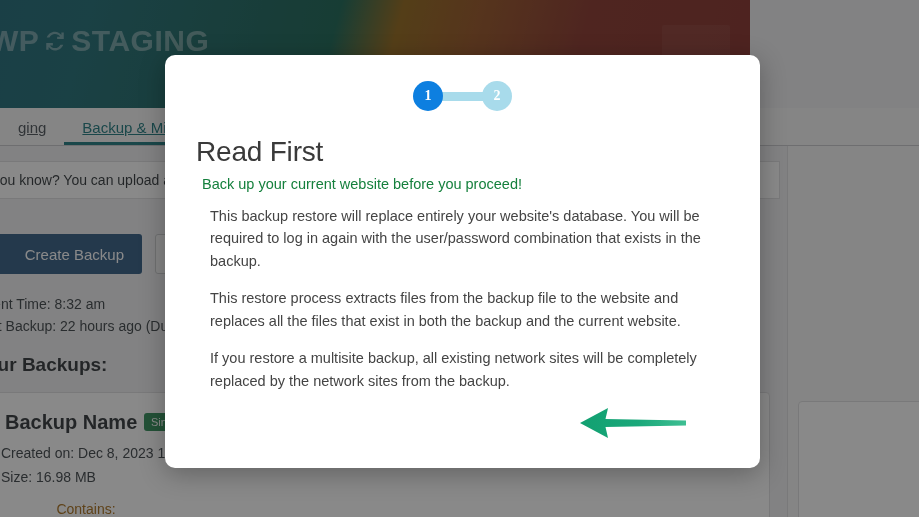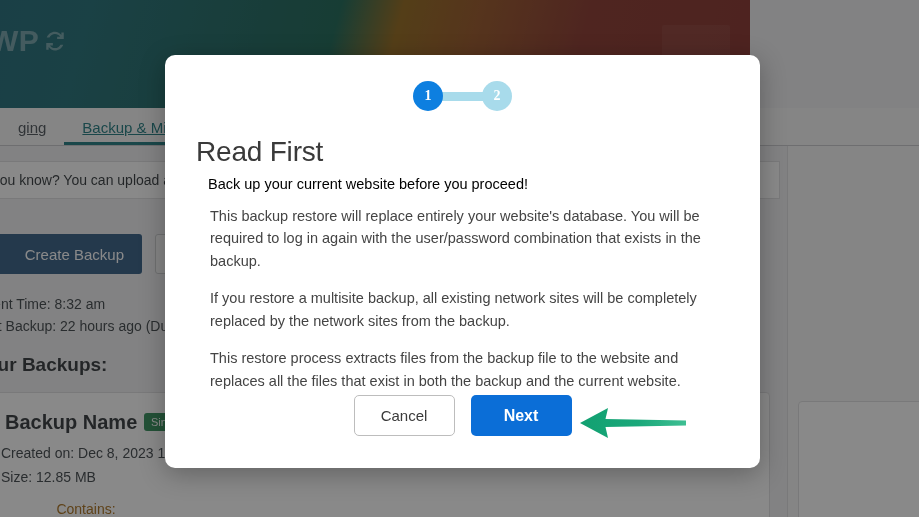--- a/index.html
+++ b/index.html
@@ -308,24 +308,24 @@
     left: 31px;
     top: 81px;
     font-size: 28px;
     font-weight: normal;
     color: #3a3a3a;
     letter-spacing: -0.2px;
   }
 
   .modal-lead {
     position: absolute;
-    left: 43px;
+    left: 37px;
     top: 121px;
     font-size: 14.5px;
-    color: #000000;
+    color: #15803d;
   }
 
   .modal-body {
     position: absolute;
     left: 31px;
     top: 150px;
     width: 520px;
     margin-left: 14px;
   }
   .modal-body p {
@@ -384,20 +384,21 @@
 
   <div class="wp-header">
     <div class="logo">
       <span>WP</span>
       <span class="cycle">
         <svg width="30" height="30" viewBox="0 0 24 24" aria-hidden="true">
           <path d="M12 4.5c-3 0-5.6 1.9-6.6 4.6h2.2c.8-1.6 2.5-2.7 4.4-2.7 1.7 0 3.2.8 4.1 2.1l-2.4.0 0 1.9 5.3 0 0-5.3-1.9 0 0 2.1C15.9 5.6 14.1 4.5 12 4.5z" fill="rgba(255,255,255,0.38)"></path>
           <path d="M12 19.5c3 0 5.6-1.9 6.6-4.6h-2.2c-.8 1.6-2.5 2.7-4.4 2.7-1.7 0-3.2-.8-4.1-2.1l2.4 0 0-1.9-5.3 0 0 5.3 1.9 0 0-2.1C8.1 18.4 9.9 19.5 12 19.5z" fill="rgba(255,255,255,0.38)"></path>
         </svg>
       </span>
+      <span>STAGING</span>
     </div>
     <div class="header-badge"></div>
   </div>
 
   <div class="tabs-row">
     <div class="tab">ging</div>
     <div class="tab active">Backup &amp; Migration</div>
   </div>
 
   <div class="content-area">
@@ -411,21 +412,21 @@
 
     <div class="meta-line meta-1">urrent Time: 8:32 am</div>
     <div class="meta-line meta-2">ast Backup: 22 hours ago (Duration: 1 minute)</div>
 
     <div class="your-backups">our Backups:</div>
 
     <div class="backup-card">
       <div class="backup-name">Backup Name</div>
       <div class="badge-single-site">Single Site</div>
       <div class="created-on">Created on: Dec 8, 2023 10:54 am</div>
-      <div class="size-line">Size: 12.85 MB</div>
+      <div class="size-line">Size: 16.98 MB</div>
       <div class="contains-row">
         <span>Contains:</span>
         <span class="icons">
           <span>
             <svg width="16" height="16" viewBox="0 0 20 20">
                 <ellipse cx="10" cy="4" rx="7" ry="2.6"></ellipse>
                 <path d="M3 7c0 1.4 3.1 2.6 7 2.6s7-1.2 7-2.6v3c0 1.4-3.1 2.6-7 2.6S3 11.4 3 10z"></path>
                 <path d="M3 12.5c0 1.4 3.1 2.6 7 2.6s7-1.2 7-2.6v3c0 1.4-3.1 2.6-7 2.6s-7-1.2-7-2.6z"></path>
               </svg>
           </span>
@@ -481,28 +482,24 @@
     <div class="step-circle active">1</div>
     <div class="step-connector"></div>
     <div class="step-circle inactive">2</div>
   </div>
 
   <div class="modal-title">Read First</div>
   <div class="modal-lead">Back up your current website before you proceed!</div>
 
   <div class="modal-body">
     <p>This backup restore will replace entirely your website's database. You will be required to log in again with the user/password combination that exists in the backup.</p>
+    <p>This restore process extracts files from the backup file to the website and replaces all the files that exist in both the backup and the current website.</p>
     <p>If you restore a multisite backup, all existing network sites will be completely replaced by the network sites from the backup.</p>
-    <p>This restore process extracts files from the backup file to the website and replaces all the files that exist in both the backup and the current website.</p>
   </div>
 
-  <div class="modal-actions">
-    <button class="btn-cancel">Cancel</button>
-    <button class="btn-next">Next</button>
-  </div>
 </div>
 
 <div id="annot-arrow">
   <svg width="110" height="42" viewBox="0 0 110 42" aria-hidden="true">
     <defs>
       <linearGradient id="arrowGrad" x1="0" y1="0" x2="1" y2="0">
         <stop offset="0%" stop-color="#12a071"></stop>
         <stop offset="55%" stop-color="#1aa87a"></stop>
         <stop offset="100%" stop-color="#3fbf93"></stop>
       </linearGradient>

